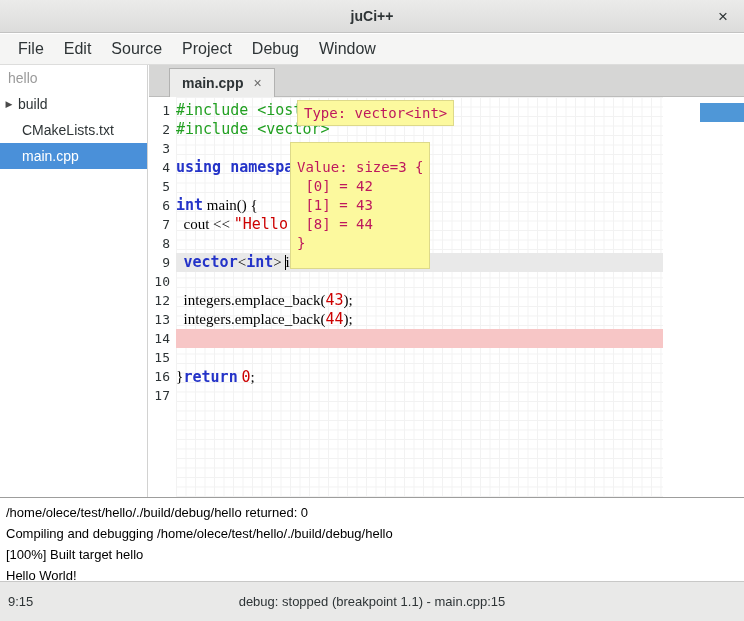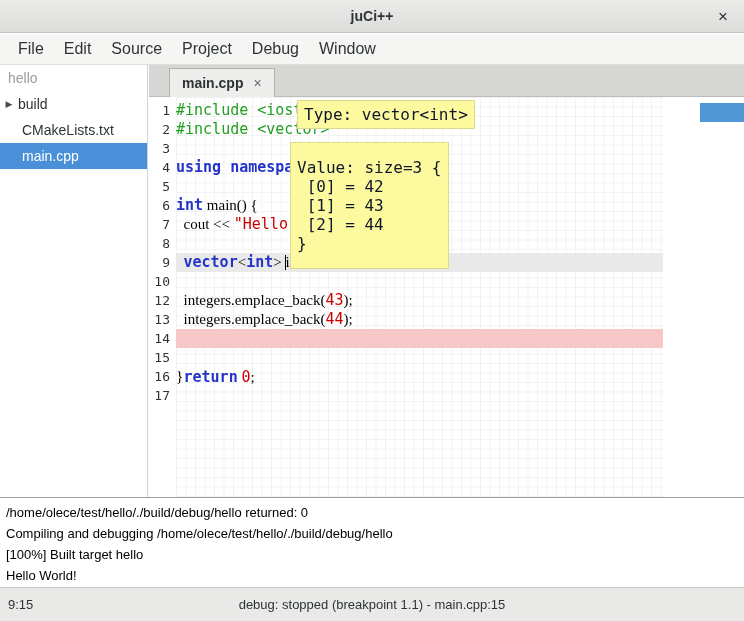--- a/index.html
+++ b/index.html
@@ -104,37 +104,37 @@
   }
   .scroll-thumb {
     position:absolute; right:0; top:6px; width:44px; height:19px;
     background:#4f97d7;
   }
 
   
   .tooltip {
     position:absolute; z-index:20;
     background:#fcf99e; border:1px solid #ddd98a;
-    font-family:"DejaVu Sans Mono", monospace; font-size:16px; color:#0f172a;
+    font-family:"DejaVu Sans Mono", monospace; font-size:14px; color:#be185d;
     white-space:pre;
   }
   .tooltip-type  { left:297px; top:100px; padding:4px 6px; }
   .tooltip-value { left:290px; top:142px; padding:15px 6px; line-height:19px; }
 
   
   .output {
     position:absolute; left:0; right:0; top:497px; height:128px;
     background:#ffffff; border-top:1px solid #9d9d9c;
     padding:4px 6px; font-size:13px; color:#000000;
   }
   .output-line { line-height:21px; white-space:nowrap; }
 
   
   .statusbar {
-    position:absolute; left:0; right:0; bottom:0; height:34px;
+    position:absolute; left:0; right:0; bottom:0; height:40px;
     background:#e9e9e8; border-top:1px solid #c8c8c7;
     display:flex; align-items:center; justify-content:center;
     font-size:13px; color:#2e3436;
   }
   .status-pos { position:absolute; left:8px; }
 </style>
 </head>
 <body>
 
 <div class="titlebar">
@@ -241,21 +241,21 @@
       </div>
       <div class="code-row">
         <div class="ln">17</div>
         <div class="code"></div>
       </div>
     </div>
   <div class="scroll-thumb"></div>
 </div>
 
 <div class="tooltip tooltip-type">Type: vector&lt;int&gt;</div>
-<div class="tooltip tooltip-value" id="tooltip-value"><div>Value: size=3 {</div><div> [0] = 42</div><div> [1] = 43</div><div> [2] = 44</div><div>}</div></div>
+<div class="tooltip tooltip-value" id="tooltip-value"><div>Value: size=3 {</div><div> [0] = 42</div><div> [1] = 43</div><div> [8] = 44</div><div>}</div></div>
 
 <div class="output" id="output-panel">
     <div class="output-line">/home/olece/test/hello/./build/debug/hello returned: 0</div>
     <div class="output-line">Compiling and debugging /home/olece/test/hello/./build/debug/hello</div>
     <div class="output-line">[100%] Built target hello</div>
     <div class="output-line">Hello World!</div>
   </div>
 
 <div class="statusbar">
   <span class="status-pos">9:15</span>

